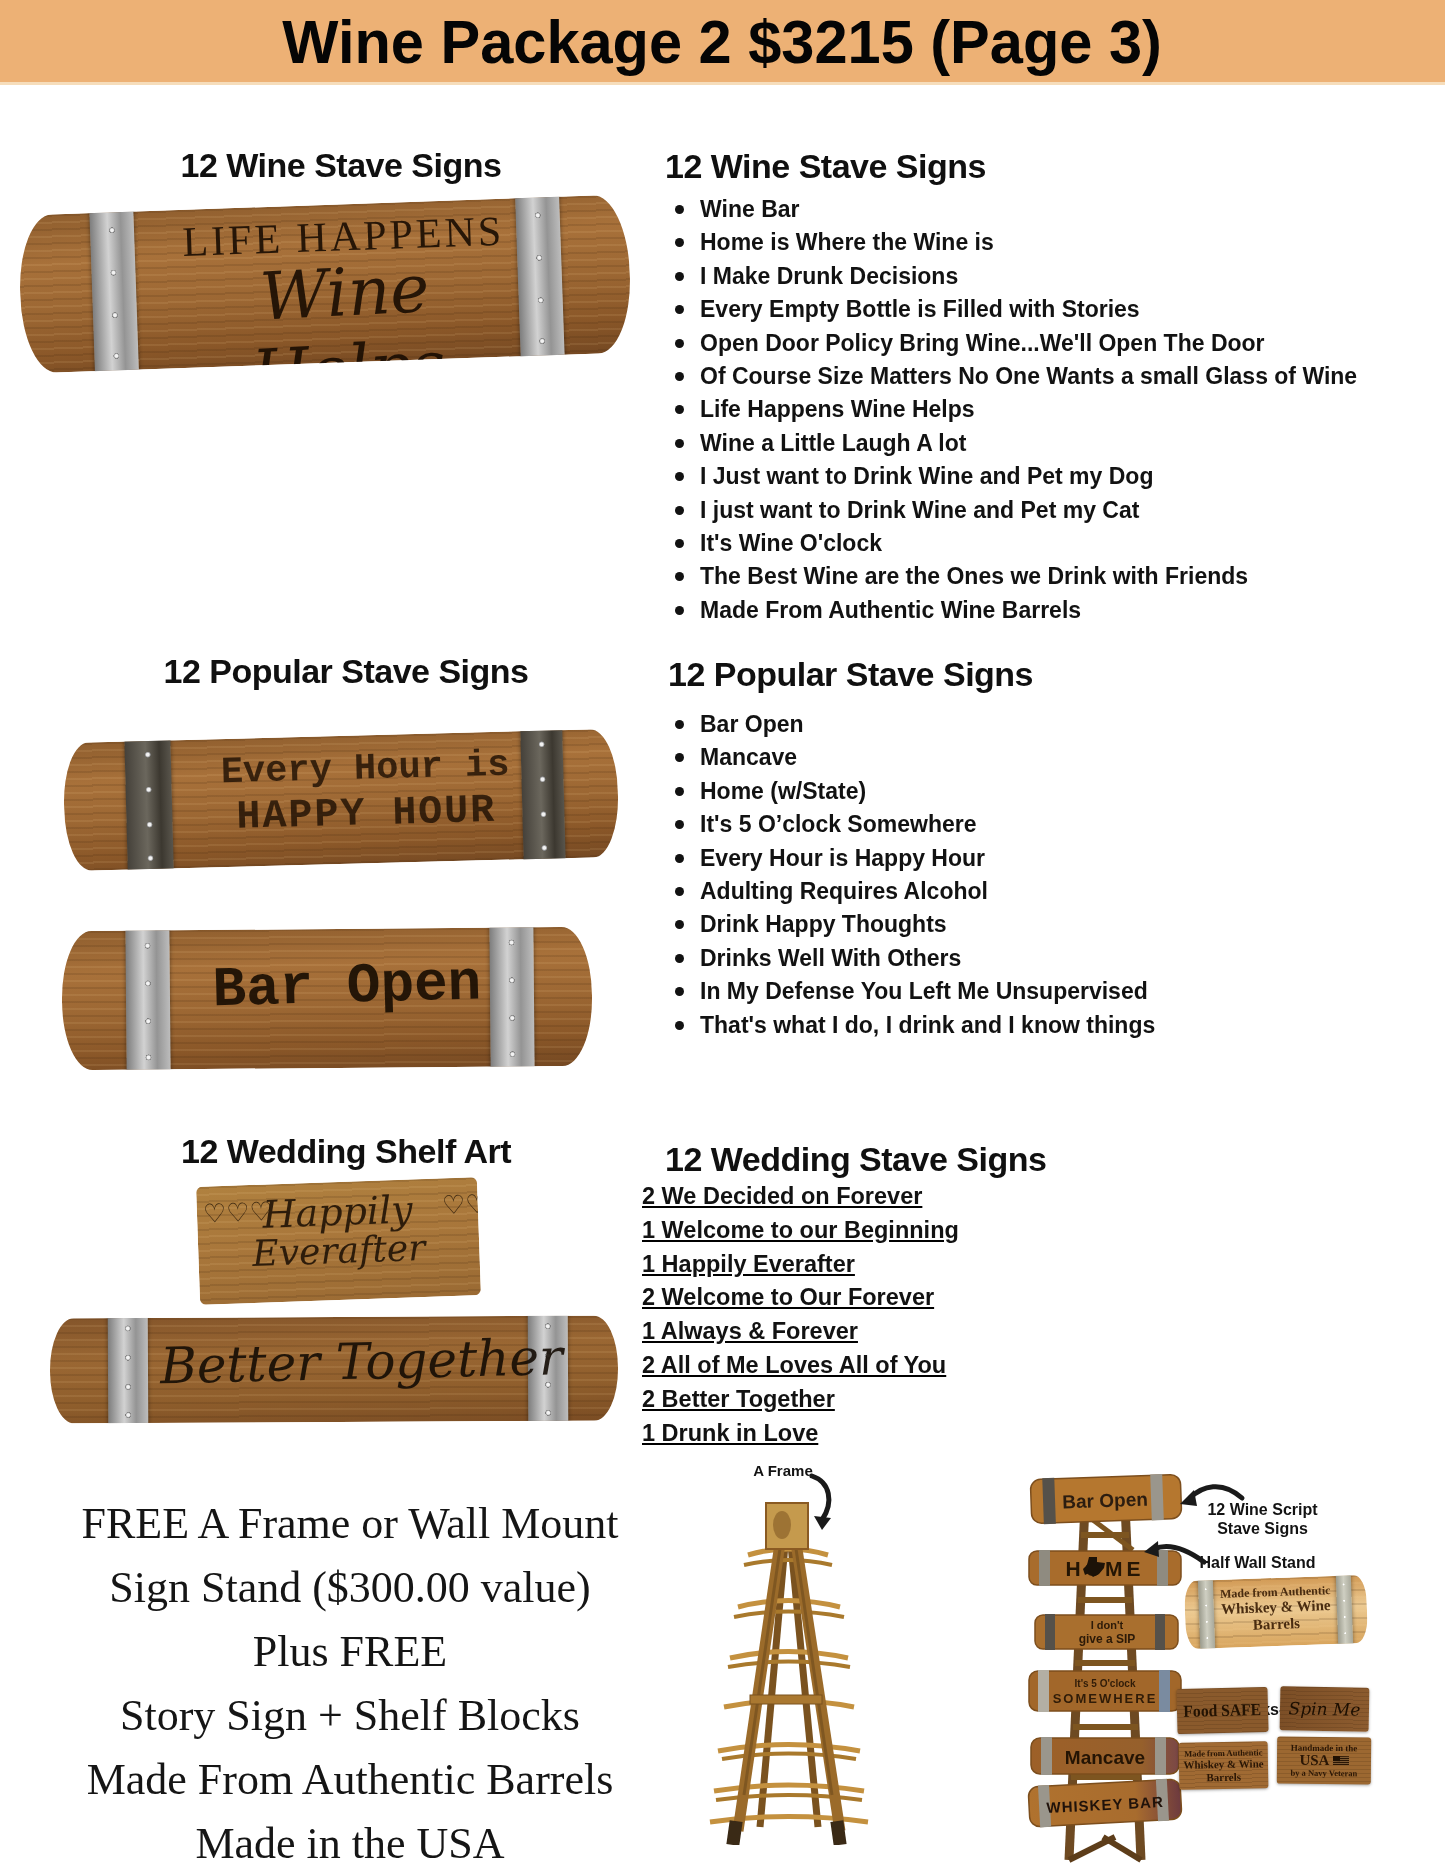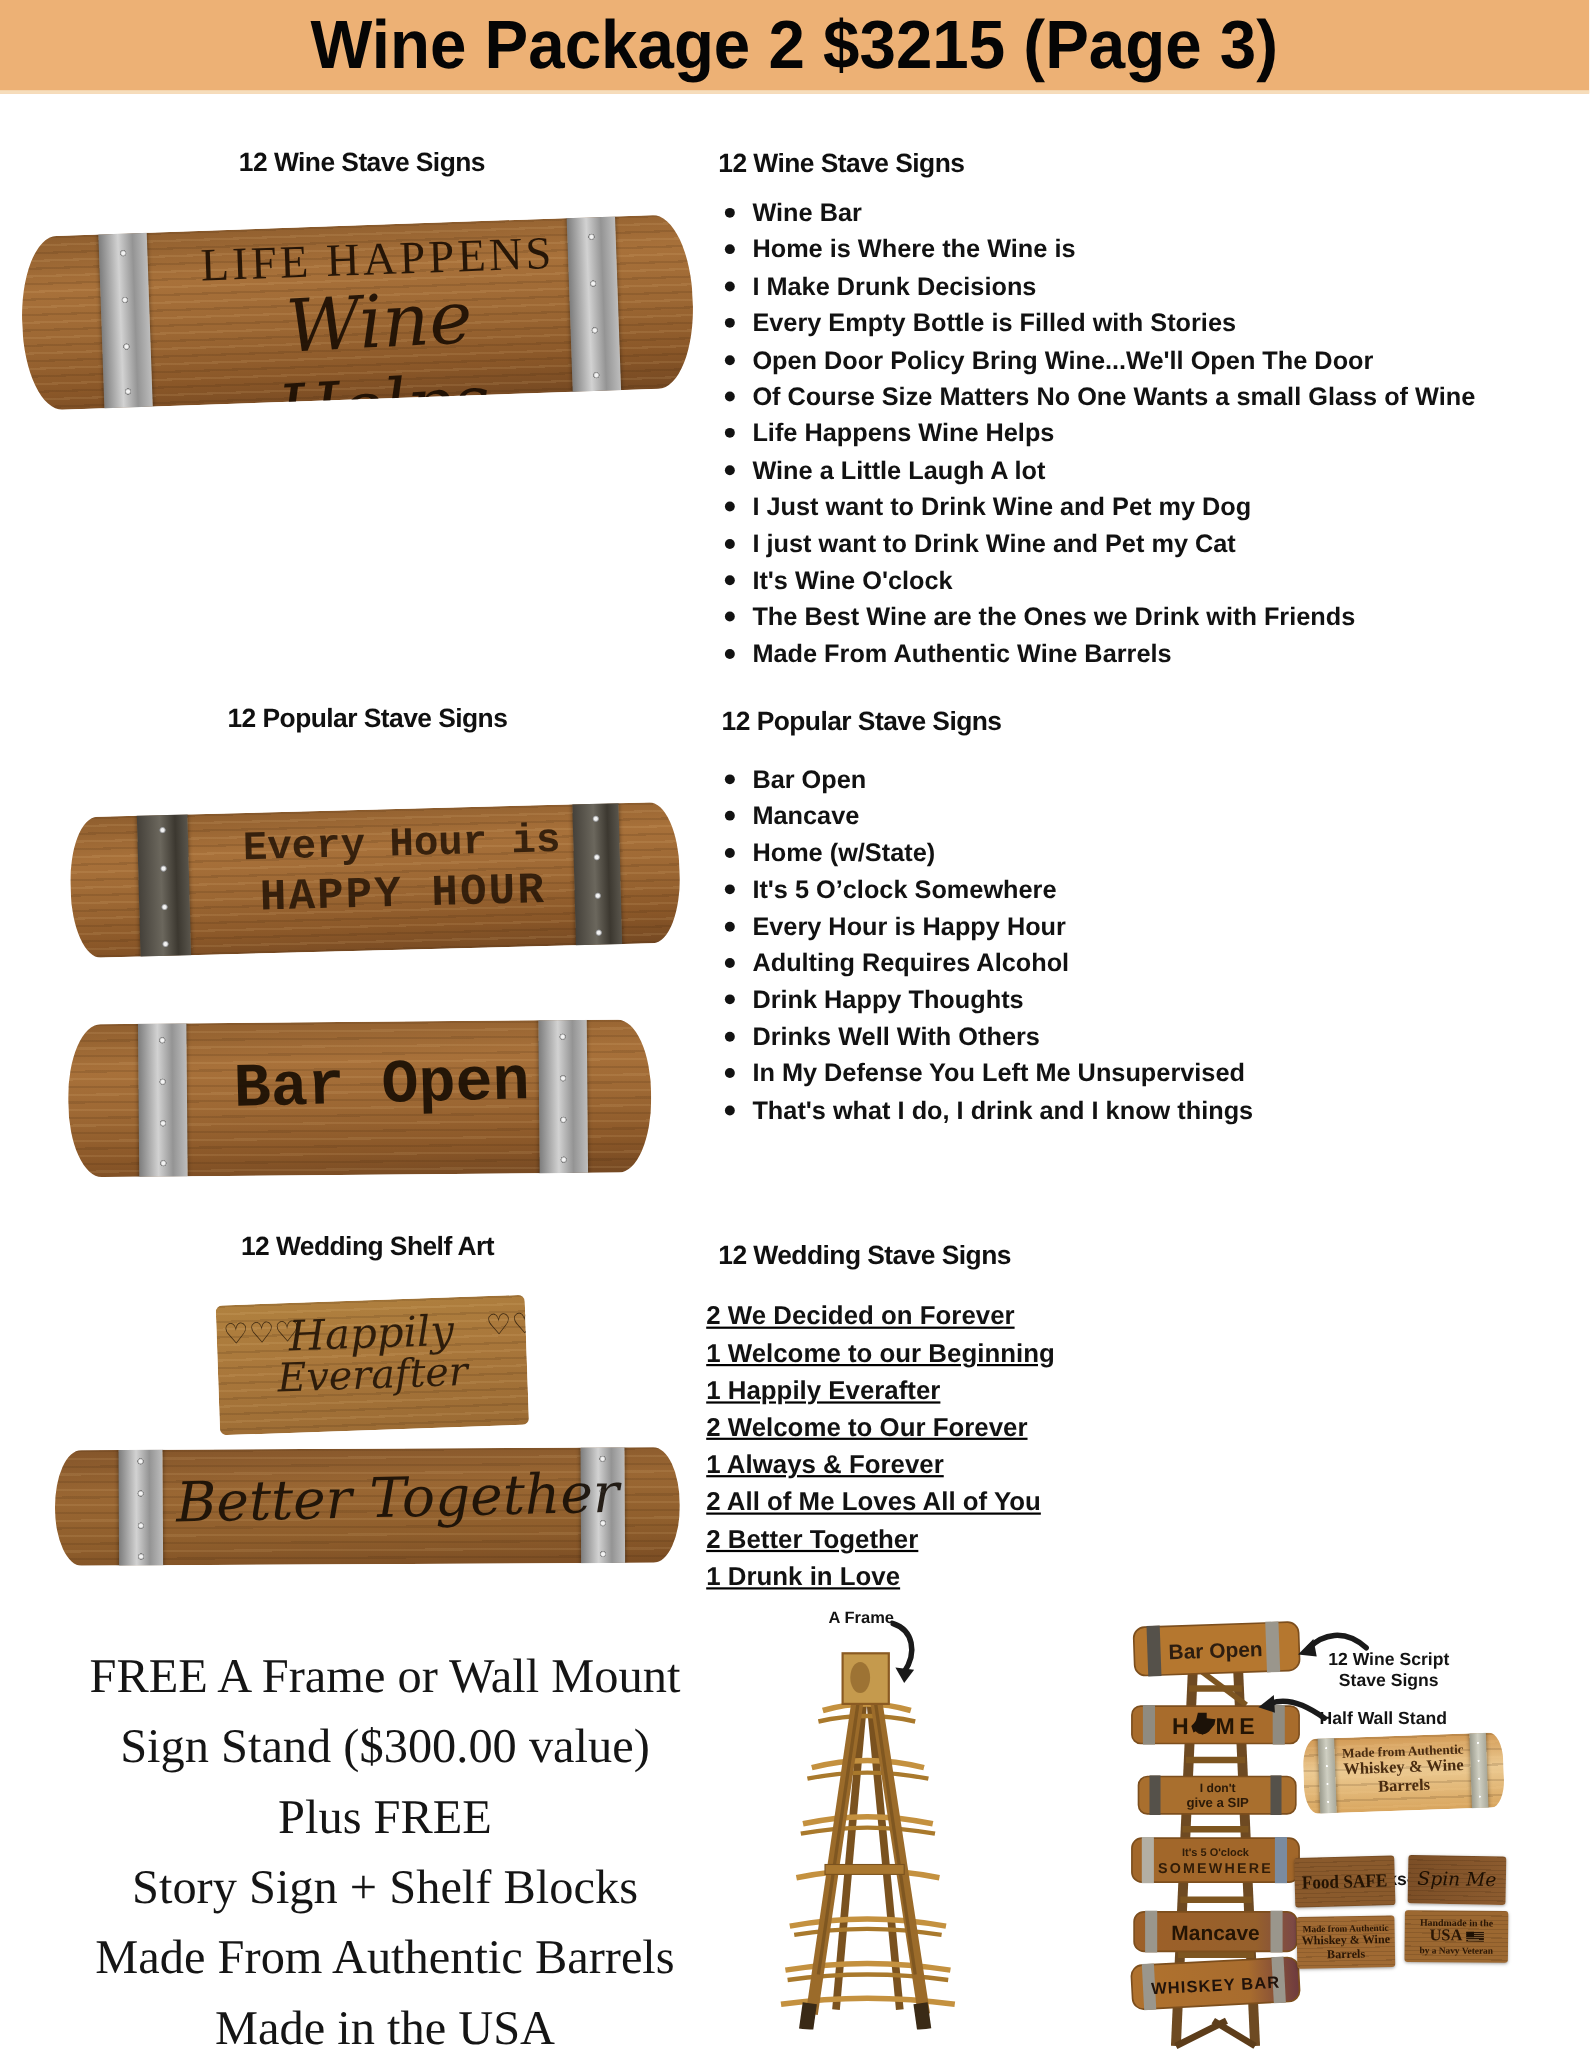--- a/index.html
+++ b/index.html
@@ -14,27 +14,27 @@
     background:#edb175; display:flex; align-items:center; justify-content:center;
     border-bottom:3px solid #f6ddbb;
   }
   .header-bar h1 {
     margin:0; font-size:62px; font-weight:bold; color:#050505; letter-spacing:0px;
     transform:scaleX(0.96); white-space:nowrap;
   }
 
   
   .h2 {
-    position:absolute; margin:4px; font-size:24px; font-weight:bold; color:#101010;
+    position:absolute; margin:16px; font-size:34px; font-weight:bold; color:#101010;
     letter-spacing:-0.5px; white-space:nowrap;
   }
   .h2.centered { text-align:center; }
 
   
-  .blist { position:absolute; margin:0; padding:0; list-style:none; }
+  .blist { position:absolute; margin:16px; padding:0; list-style:none; }
   .blist li {
     position:relative; font-size:23px; font-weight:bold; color:#121212;
     line-height:33.4px; padding-left:36px; white-space:nowrap;
   }
   .blist li::before {
     content:""; position:absolute; left:11px; top:12px; width:9px; height:9px;
     border-radius:50%; background:#121212;
   }
   .plainlist { position:absolute; margin:0; padding:0; list-style:none;text-decoration:underline; }
   .plainlist li {

